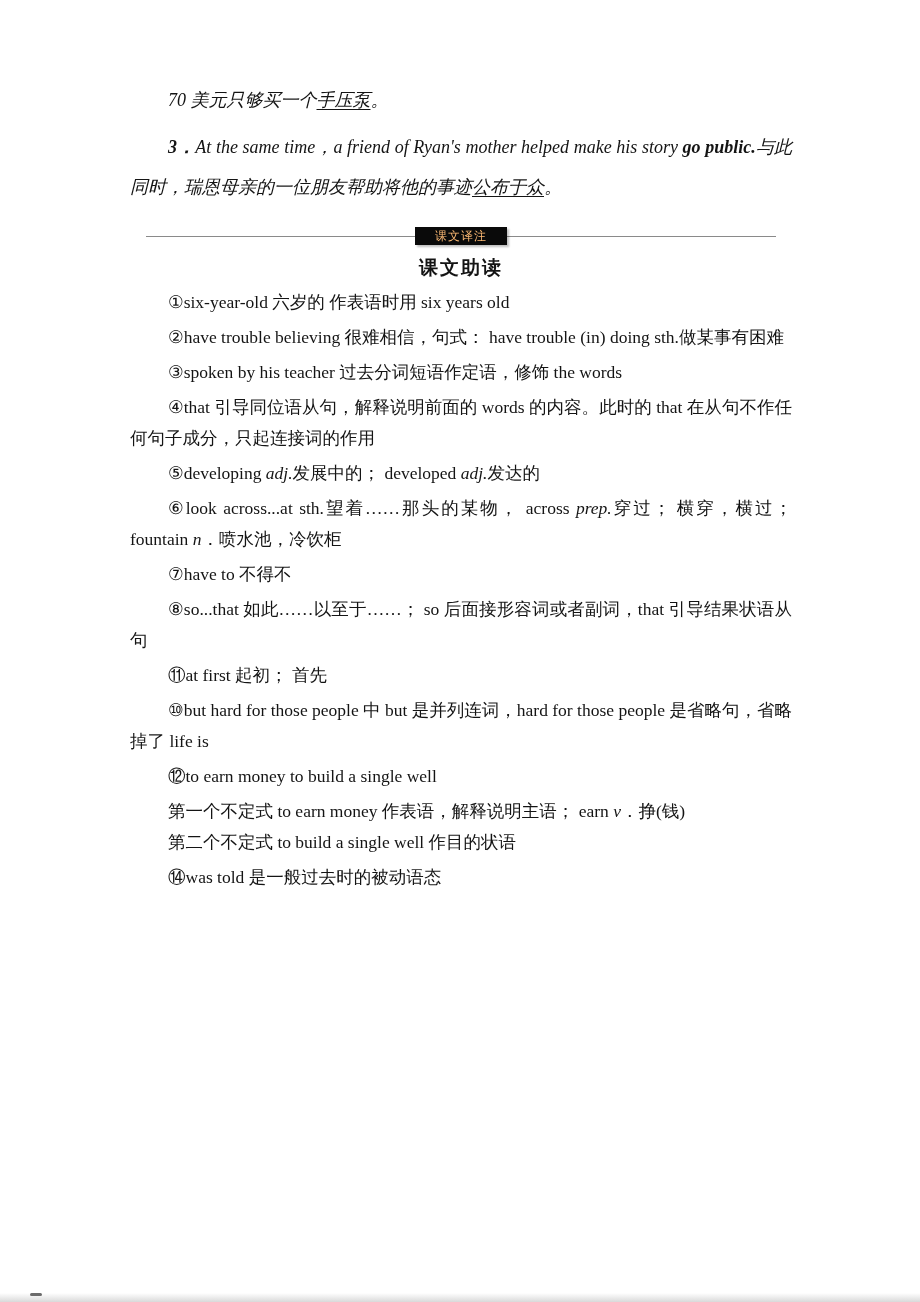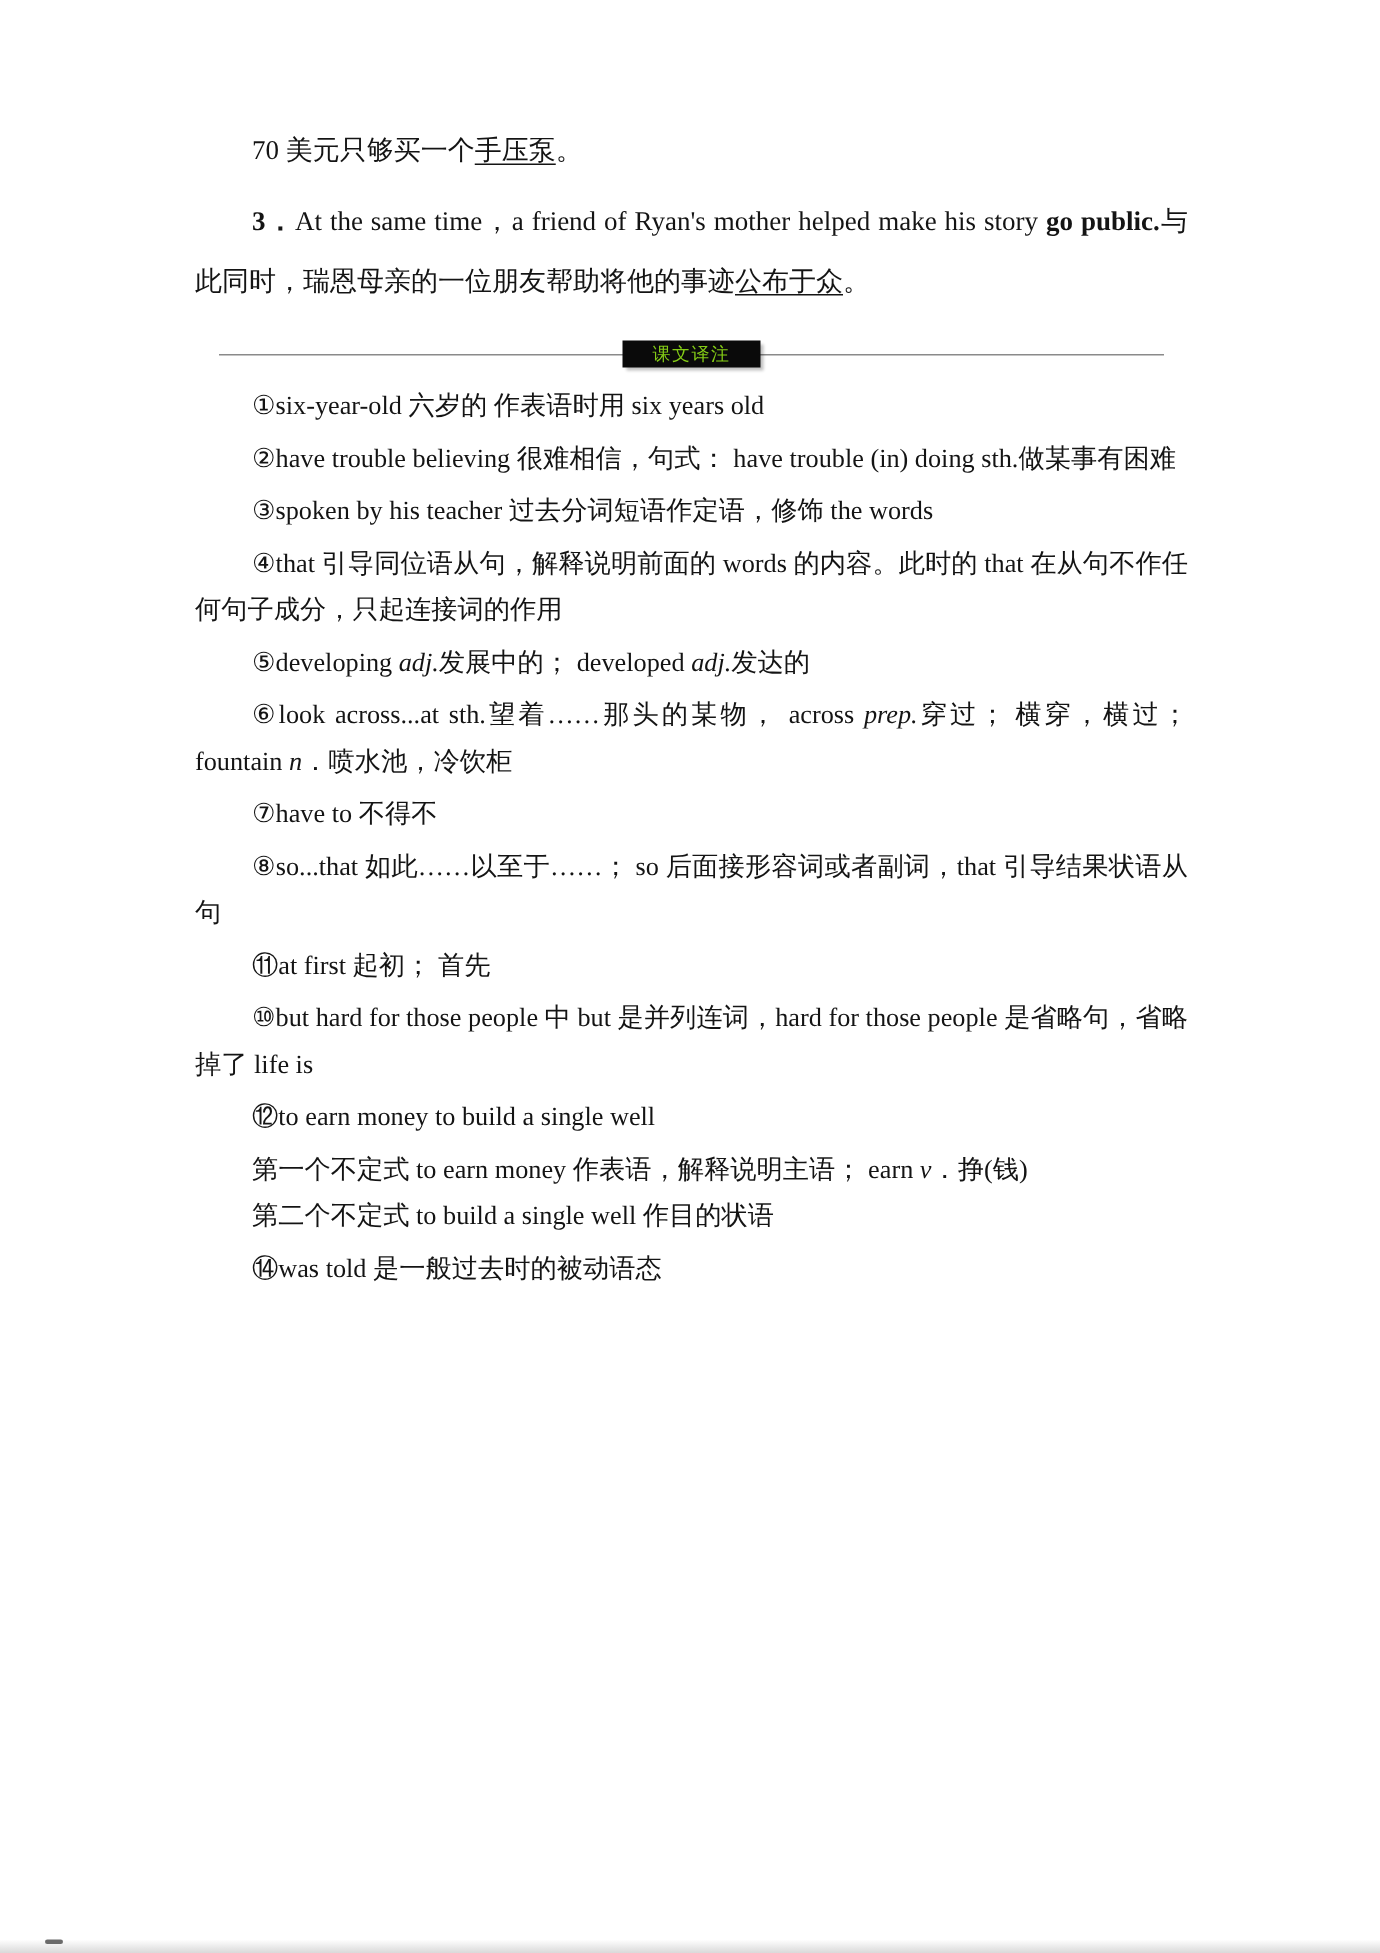--- a/index.html
+++ b/index.html
@@ -14,20 +14,21 @@
   .page {
     padding: 80px 128px 0 130px;
     position: relative;
   }
   p.trans {
     font-size: 18px;
     line-height: 40px;
     text-indent: 38px;
     text-align: justify;
     margin-bottom: 7px;
+    font-style: italic;
   }
   p.note {
     font-size: 17.5px;
     line-height: 31px;
     text-indent: 38px;
     text-align: justify;
     margin-top: 4px;
   }
   p.note.tight { margin-top: 0; }
   .seg.b { font-weight: bold; }
@@ -43,21 +44,21 @@
     position: absolute;
     left: 0; right: 0; top: 9px;
     border-top: 1px solid #8a8a8a;
   }
   .divider-label {
     position: absolute;
     left: 50%;
     top: 0;
     transform: translateX(-50%);
     background: #0a0a0a;
-    color: #84cc16;
+    color: #fdba74;
     font-family: "Liberation Sans", "DejaVu Sans", sans-serif;
     font-size: 12px;
     line-height: 18px;
     padding: 0 20px;
     letter-spacing: 1px;
     box-shadow: 2px 2px 2px rgba(0,0,0,0.25);
     white-space: nowrap;
   }
   .section-title {
     text-align: center;
@@ -88,20 +89,21 @@
 
   <div id="translation-block" class="translation-block">
       <p class="trans"><span class="seg">70 美元只够买一个</span><span class="seg u">手压泵</span><span class="seg">。</span></p>
       <p class="trans"><span class="seg b">3．</span><span class="seg">At the same time，a friend of Ryan's mother helped make his story </span><span class="seg b">go public.</span><span class="seg">与此同时，瑞恩母亲的一位朋友帮助将他的事迹</span><span class="seg u">公布于众</span><span class="seg">。</span></p>
     </div>
 
   <div class="divider">
     <span class="divider-label">课文译注</span>
   </div>
 
+  <h2 class="section-title">课文助读</h2>
 
   <div id="notes-list" class="notes-list">
       <p class="note"><span class="seg">①six-year-old 六岁的 作表语时用 six years old</span></p>
       <p class="note"><span class="seg">②have trouble believing 很难相信，句式： have trouble (in) doing sth.做某事有困难</span></p>
       <p class="note"><span class="seg">③spoken by his teacher 过去分词短语作定语，修饰 the words</span></p>
       <p class="note"><span class="seg">④that 引导同位语从句，解释说明前面的 words 的内容。此时的 that 在从句不作任何句子成分，只起连接词的作用</span></p>
       <p class="note"><span class="seg">⑤developing </span><span class="seg i">adj.</span><span class="seg">发展中的； developed </span><span class="seg i">adj.</span><span class="seg">发达的</span></p>
       <p class="note"><span class="seg">⑥look across...at sth.望着……那头的某物， across </span><span class="seg i">prep.</span><span class="seg">穿过； 横穿，横过； fountain </span><span class="seg i">n</span><span class="seg">．喷水池，冷饮柜</span></p>
       <p class="note"><span class="seg">⑦have to 不得不</span></p>
       <p class="note"><span class="seg">⑧so...that 如此……以至于……； so 后面接形容词或者副词，that 引导结果状语从句</span></p>

